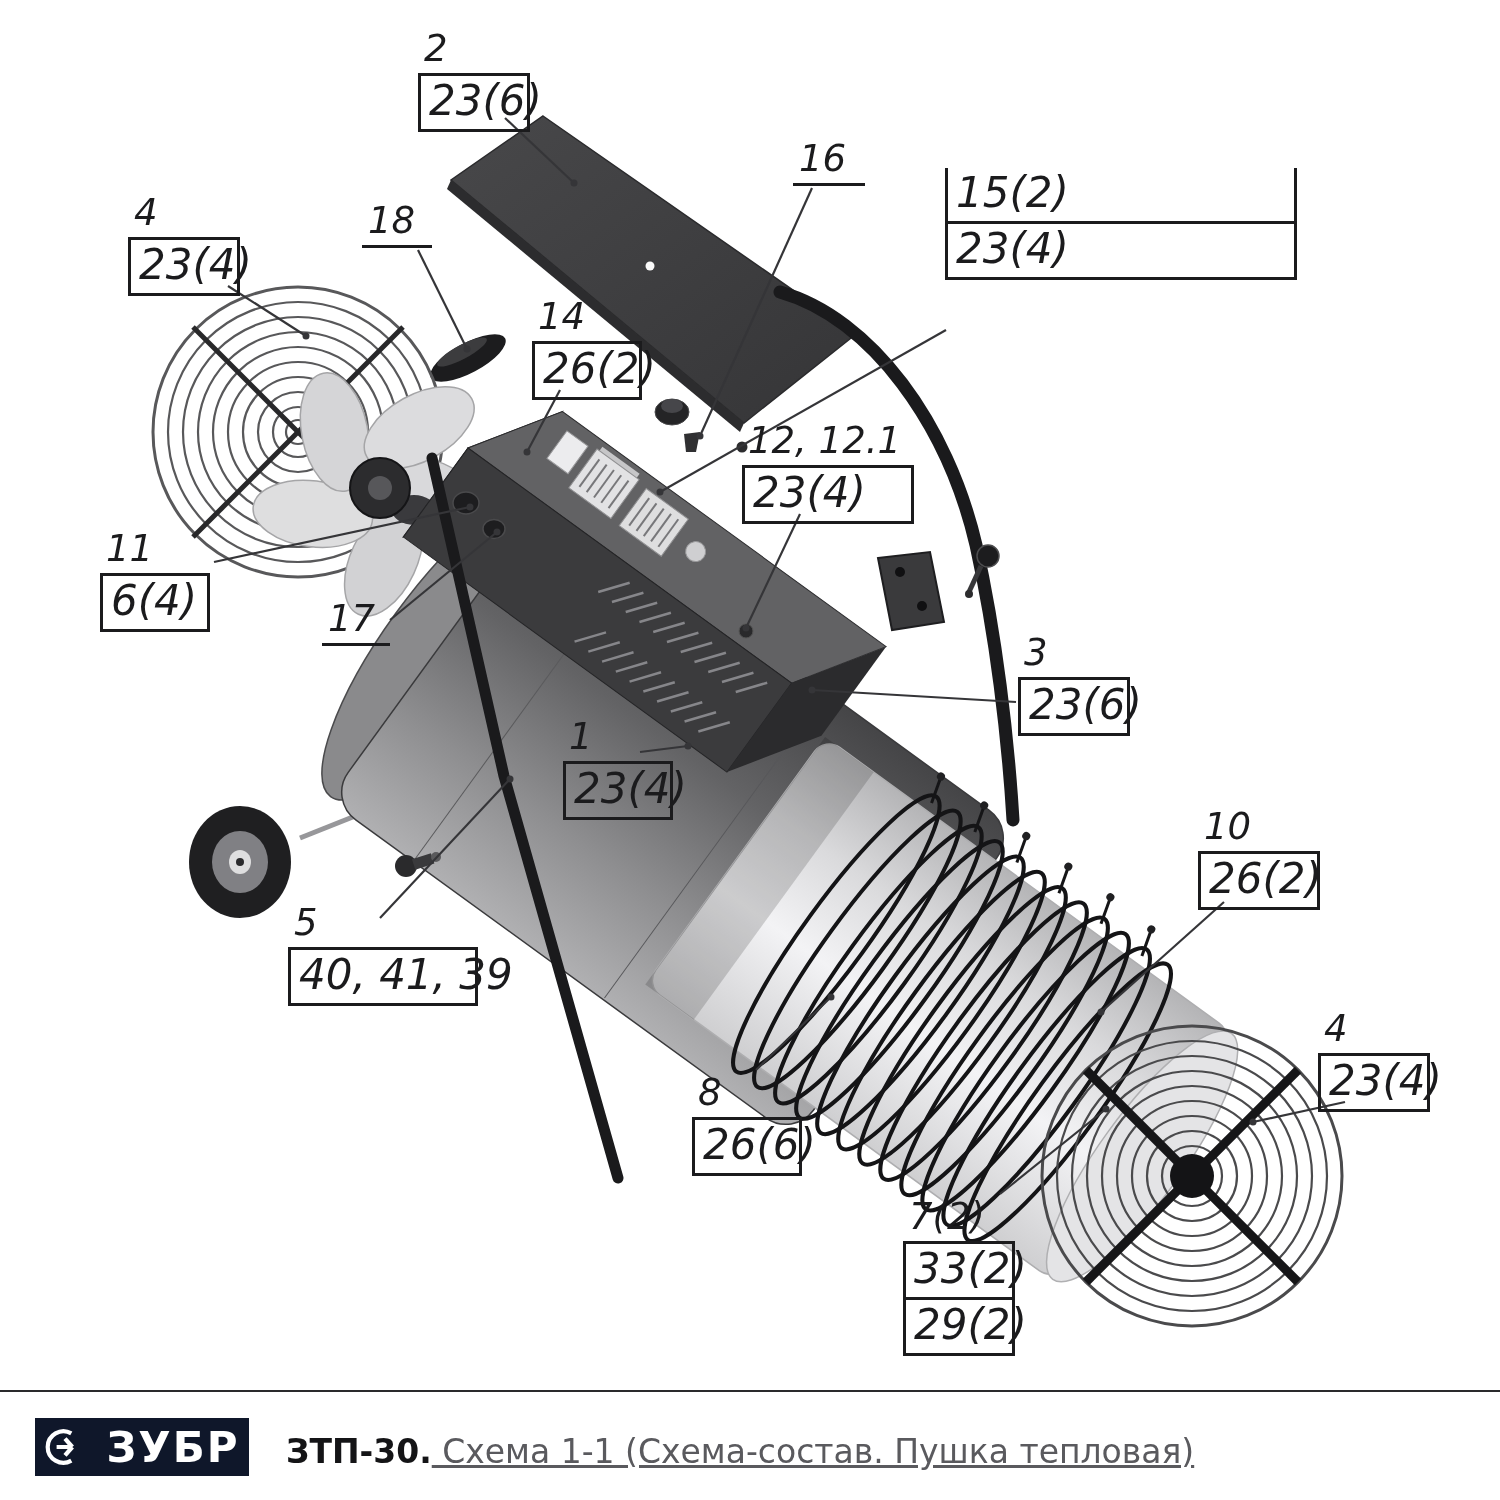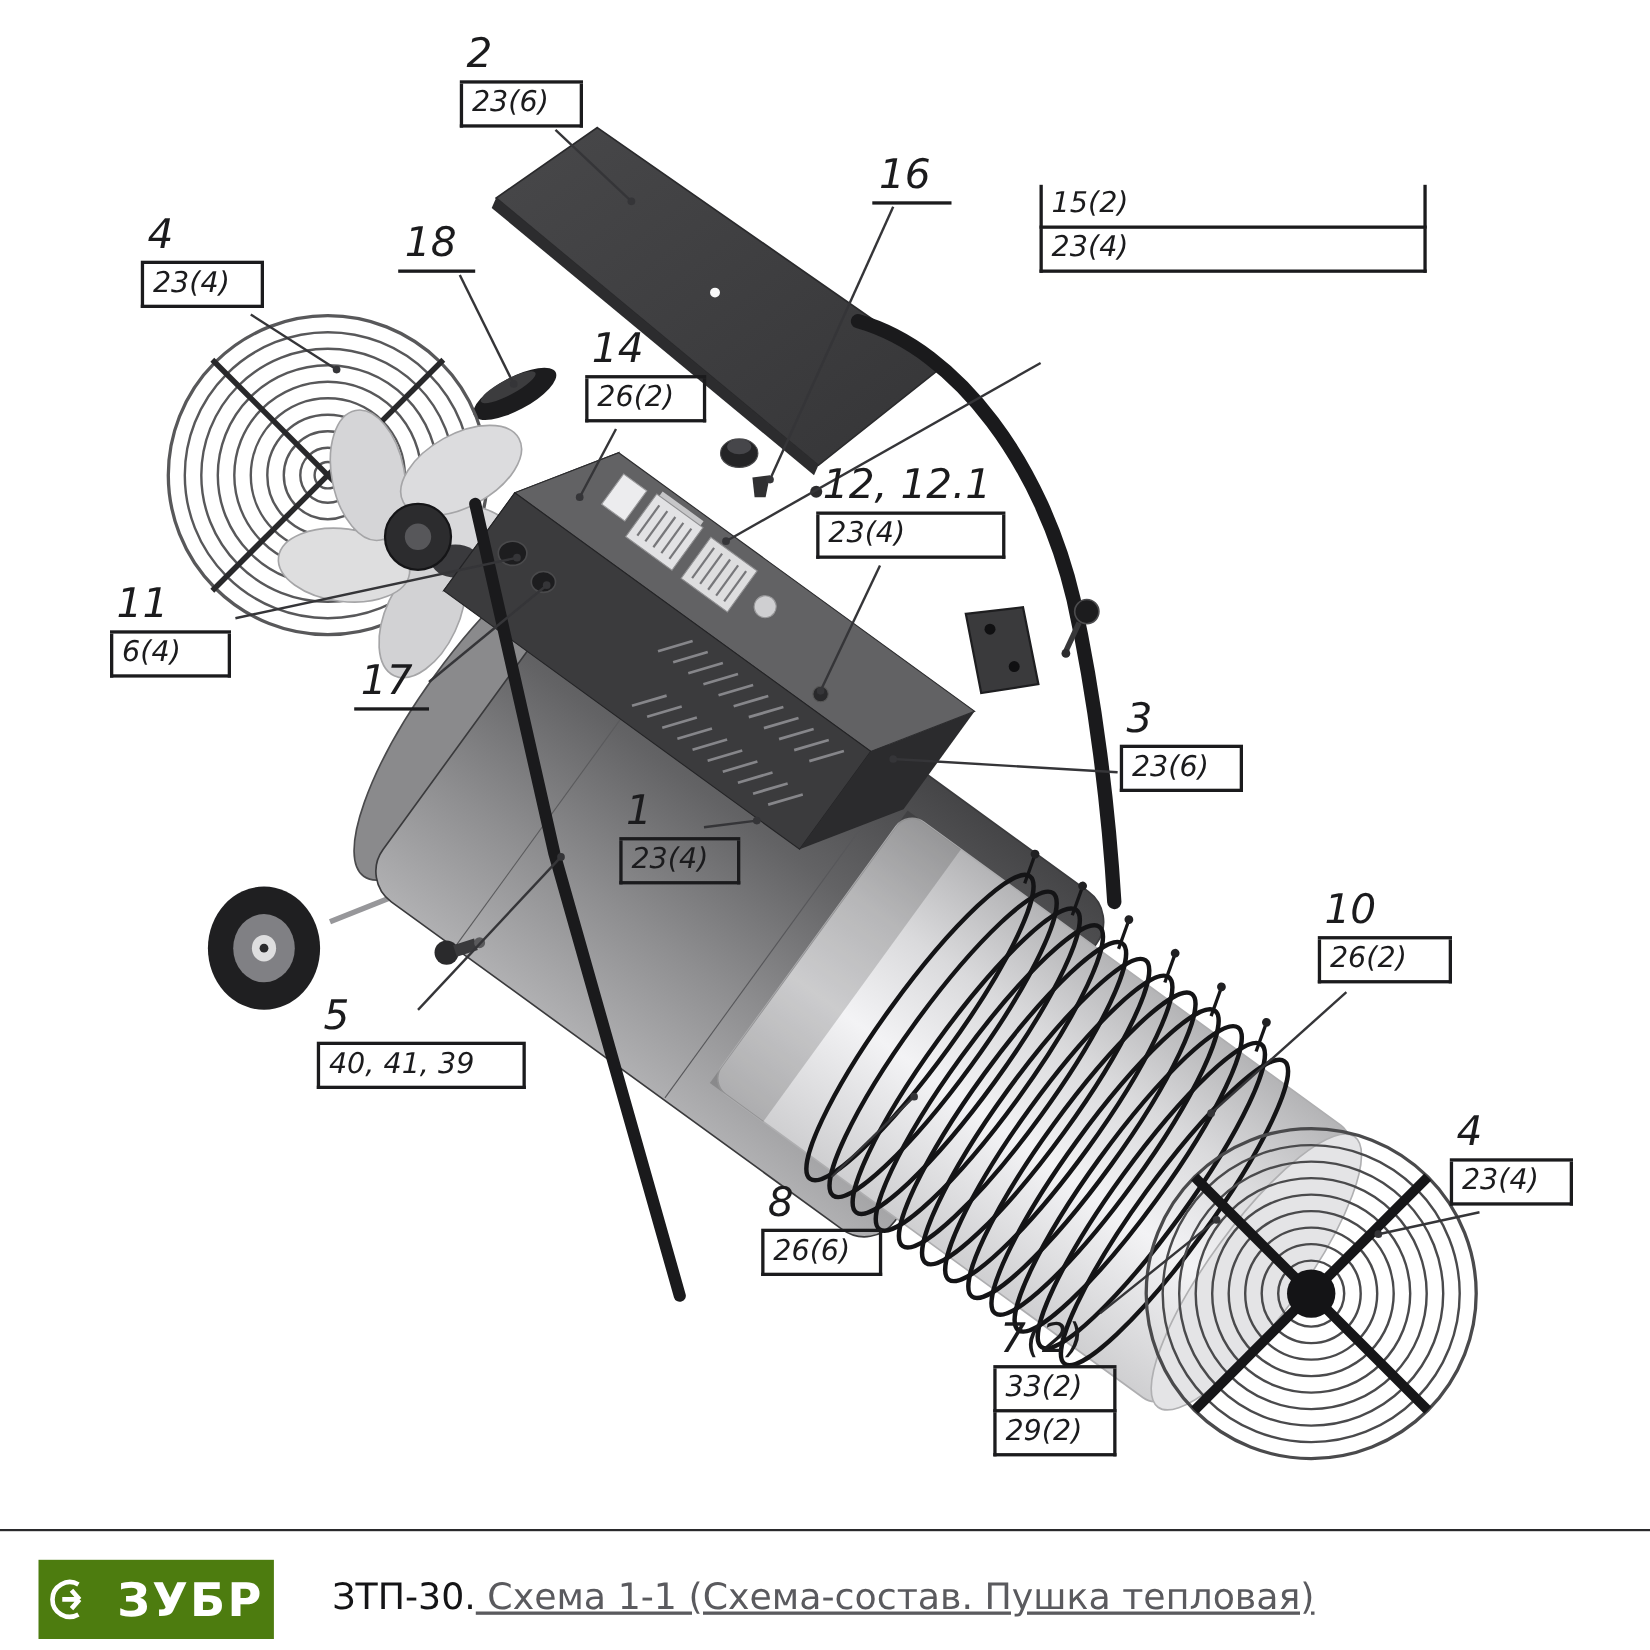--- a/index.html
+++ b/index.html
@@ -4,32 +4,32 @@
 <style>
   html,body{margin:0;padding:0;background:#ffffff;}
   .page{position:relative;width:1500px;height:1500px;background:#fff;overflow:hidden;
         font-family:"DejaVu Sans",sans-serif;}
   svg.art{position:absolute;left:0;top:0;}
 
   
   .callout{position:absolute;color:#1b1b1d;font-style:italic;line-height:1;}
   .callout .num{display:block;font-size:37px;padding:2px 12px 6px 6px;
                 border-bottom:3px solid #1b1b1d;white-space:nowrap;}
-  .callout .box{display:block;font-size:26px;border:3px solid #1b1b1d;border-top:none;
+  .callout .box{display:block;font-size:42px;border:3px solid #1b1b1d;border-top:none;
                 padding:4px 8px 7px 8px;white-space:nowrap;}
 
   
   .footer-rule{position:absolute;left:0;top:1390px;width:1500px;height:0;
                border-top:2.5px solid #2a2a2c;}
-  .logo-plate{position:absolute;left:35px;top:1418px;width:214px;height:72px;
-              background:#4d7c0f;display:flex;align-items:center;justify-content:center;gap:20px;}
+  .logo-plate{position:absolute;left:35px;top:1418px;width:214px;height:58px;
+              background:#0f172a;display:flex;align-items:center;justify-content:center;gap:20px;}
   .logo-text{color:#fff;font-weight:bold;font-size:42px;letter-spacing:2px;
              font-family:"DejaVu Sans",sans-serif;}
   .footer-title{position:absolute;left:286px;top:1432px;font-size:33px;white-space:nowrap;}
-  .footer-title .model{font-weight:normal;color:#141416;margin-left:16px;}
+  .footer-title .model{font-weight:bold;color:#141416;}
   .footer-title .subtitle{font-weight:normal;color:#5a5a5e;text-decoration:underline;}
 </style>
 </head>
 <body>
 
 <div class="page">
 
 <svg class="art" width="1500" height="1500" viewBox="0 0 1500 1500">
   <defs>
     <linearGradient id="bodyGrad" x1="0" y1="0" x2="0" y2="1">

